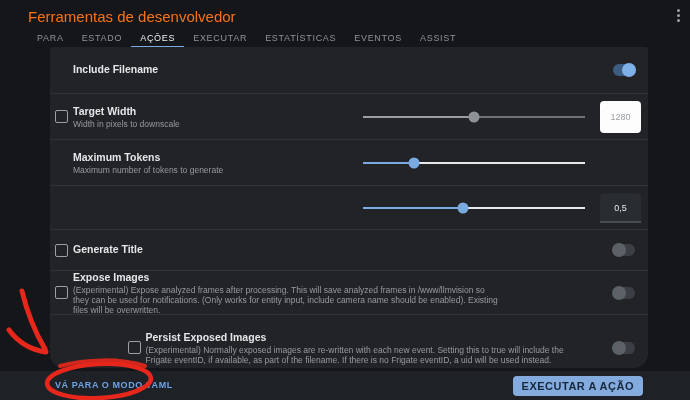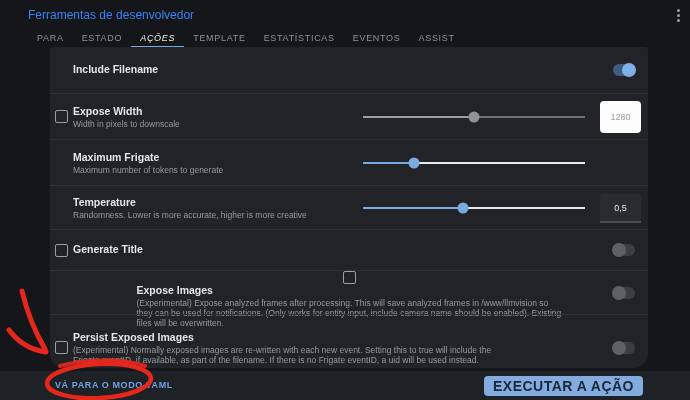--- a/index.html
+++ b/index.html
@@ -5,30 +5,30 @@
   * { margin:0; padding:0; box-sizing:border-box; }
   html,body { width:690px; height:400px; }
   body {
     position:relative; width:690px; height:400px; overflow:hidden;
     background:#141619; font-family:"Liberation Sans", sans-serif;
     -webkit-font-smoothing:antialiased;
   }
 
   
   .header { position:absolute; left:0; top:0; width:690px; height:30px; background:#141619; }
-  .header-title { position:absolute; left:28px; top:8px; font-size:12px; color:#3b82f6; }
+  .header-title { position:absolute; left:28px; top:8px; font-size:15px; color:#f97316; }
   .kebab { position:absolute; right:5px; top:7px; width:14px; height:16px;
            display:flex; flex-direction:column; align-items:center; justify-content:center; gap:2px; cursor:pointer; }
   .kebab span { width:3px; height:3px; border-radius:50%; background:#9aa0a6; }
 
   
   .tabs { position:absolute; left:28px; top:30px; height:18px; display:flex; }
   .tab { height:18px; padding:0 9px; display:flex; align-items:center;
          font-size:9px; letter-spacing:.7px; color:#8f9296; border-bottom:2px solid transparent; cursor:pointer; }
-  .tab.active { color:#eceff1; border-bottom-color:#79a9e2;font-style:italic; }
+  .tab.active { color:#eceff1; border-bottom-color:#79a9e2; }
 
   
   .card { position:absolute; left:50px; top:47px; width:598px; height:321px;
           background:#212327; border-radius:3px 3px 14px 14px; overflow:hidden; }
   .row { position:relative; display:flex; align-items:center; padding-left:5px; }
   .row + .row { border-top:1px solid #2f3236; }
   .cb { width:13px; height:13px; flex:0 0 13px; margin-right:5px;
         border:1.5px solid #9aa0a6; border-radius:2px; background:transparent; cursor:pointer; }
   .cb-spacer { width:13px; flex:0 0 13px; margin-right:5px; }
   .texts { max-width:430px; }
@@ -61,21 +61,21 @@
   .toggle .knob { position:absolute; left:-1px; top:-1px; width:14px; height:14px;
                   border-radius:50%; background:#5c6167; }
   .toggle.on { background:#3e5c80; }
   .toggle.on .knob { left:auto; right:-1px; background:#7fb0e8; }
 
   
   .footer { position:absolute; left:0; top:371px; width:690px; height:29px; background:#1e2126; }
   .yaml-link { position:absolute; left:55px; top:9px; font-size:9px; font-weight:bold;
                letter-spacing:.6px; color:#6ea3e4; cursor:pointer; }
   .run-btn { position:absolute; right:47px; top:5px; height:20px; padding:0 9px;
-             font-family:"Liberation Sans", sans-serif; font-size:14px; font-weight:bold; letter-spacing:.5px;
+             font-family:"Liberation Sans", sans-serif; font-size:11px; font-weight:bold; letter-spacing:.5px;
              color:#17283d; background:#84abdd; border:none; border-radius:4px; cursor:pointer; }
 
   
   .annotations { position:absolute; left:0; top:0; width:690px; height:400px;
                  pointer-events:none; z-index:10; }
 </style>
 </head>
 <body>
 
 <div class="header">
@@ -84,98 +84,94 @@
     <span></span>
       <span></span>
       <span></span>
   </div>
 </div>
 
 <div class="tabs">
   <div class="tab">PARA</div>
   <div class="tab">ESTADO</div>
   <div class="tab active">AÇÕES</div>
-  <div class="tab">TEMPLATE</div>
+  <div class="tab">EXECUTAR</div>
   <div class="tab">ESTATÍSTICAS</div>
   <div class="tab">EVENTOS</div>
   <div class="tab">ASSIST</div>
 </div>
 
 <div class="card">
 
   <div class="row" style="height:46px;">
     <div class="cb-spacer"></div>
     <div class="texts">
       <div class="row-title">Include Filename</div>
     </div>
     <div class="toggle on">
       <div class="knob"></div>
     </div>
   </div>
 
   <div class="row" style="height:46px;">
     <span class="cb"></span>
     <div class="texts">
-      <div class="row-title">Expose Width</div>
+      <div class="row-title">Target Width</div>
       <div class="row-desc">Width in pixels to downscale</div>
     </div>
     <div class="slider gray">
       <div class="fill" style="width: 50%;"></div>
       <div class="thumb" style="left: 50%;"></div>
     </div>
     <div class="valbox white">1280</div>
   </div>
 
   <div class="row" style="height:46px;">
     <div class="cb-spacer"></div>
     <div class="texts">
-      <div class="row-title">Maximum Frigate</div>
+      <div class="row-title">Maximum Tokens</div>
       <div class="row-desc">Maximum number of tokens to generate</div>
     </div>
     <div class="slider blue">
       <div class="fill" style="width: 23%;"></div>
       <div class="thumb" style="left: 23%;"></div>
     </div>
   </div>
 
   <div class="row" style="height:44px;">
     <div class="cb-spacer"></div>
-    <div class="texts">
-      <div class="row-title">Temperature</div>
-      <div class="row-desc">Randomness. Lower is more accurate, higher is more creative</div>
-    </div>
     <div class="slider blue">
       <div class="fill" style="width: 45%;"></div>
       <div class="thumb" style="left: 45%;"></div>
     </div>
     <div class="valbox dark">0,5</div>
   </div>
 
   <div class="row" style="height:41px;align-items:center;">
     <span class="cb"></span>
     <div class="texts">
       <div class="row-title">Generate Title</div>
     </div>
     <div class="toggle">
       <div class="knob"></div>
     </div>
   </div>
 
-  <div class="row" style="height:44px;flex-direction:column;">
+  <div class="row" style="height:44px;">
     <span class="cb"></span>
     <div class="texts">
       <div class="row-title">Expose Images</div>
       <div class="row-desc">(Experimental) Expose analyzed frames after processing. This will save analyzed frames in /www/llmvision so they can be used for notifications. (Only works for entity input, include camera name should be enabled). Existing files will be overwritten.</div>
     </div>
     <div class="toggle">
       <div class="knob"></div>
     </div>
   </div>
 
-  <div class="row" style="height:66px;">
+  <div class="row" style="height:66px;justify-content:center;">
     <span class="cb"></span>
     <div class="texts">
       <div class="row-title">Persist Exposed Images</div>
       <div class="row-desc">(Experimental) Normally exposed images are re-written with each new event. Setting this to true will include the Frigate eventID, if available, as part of the filename. If there is no Frigate eventID, a uid will be used instead.</div>
     </div>
     <div class="toggle">
       <div class="knob"></div>
     </div>
   </div>
 

